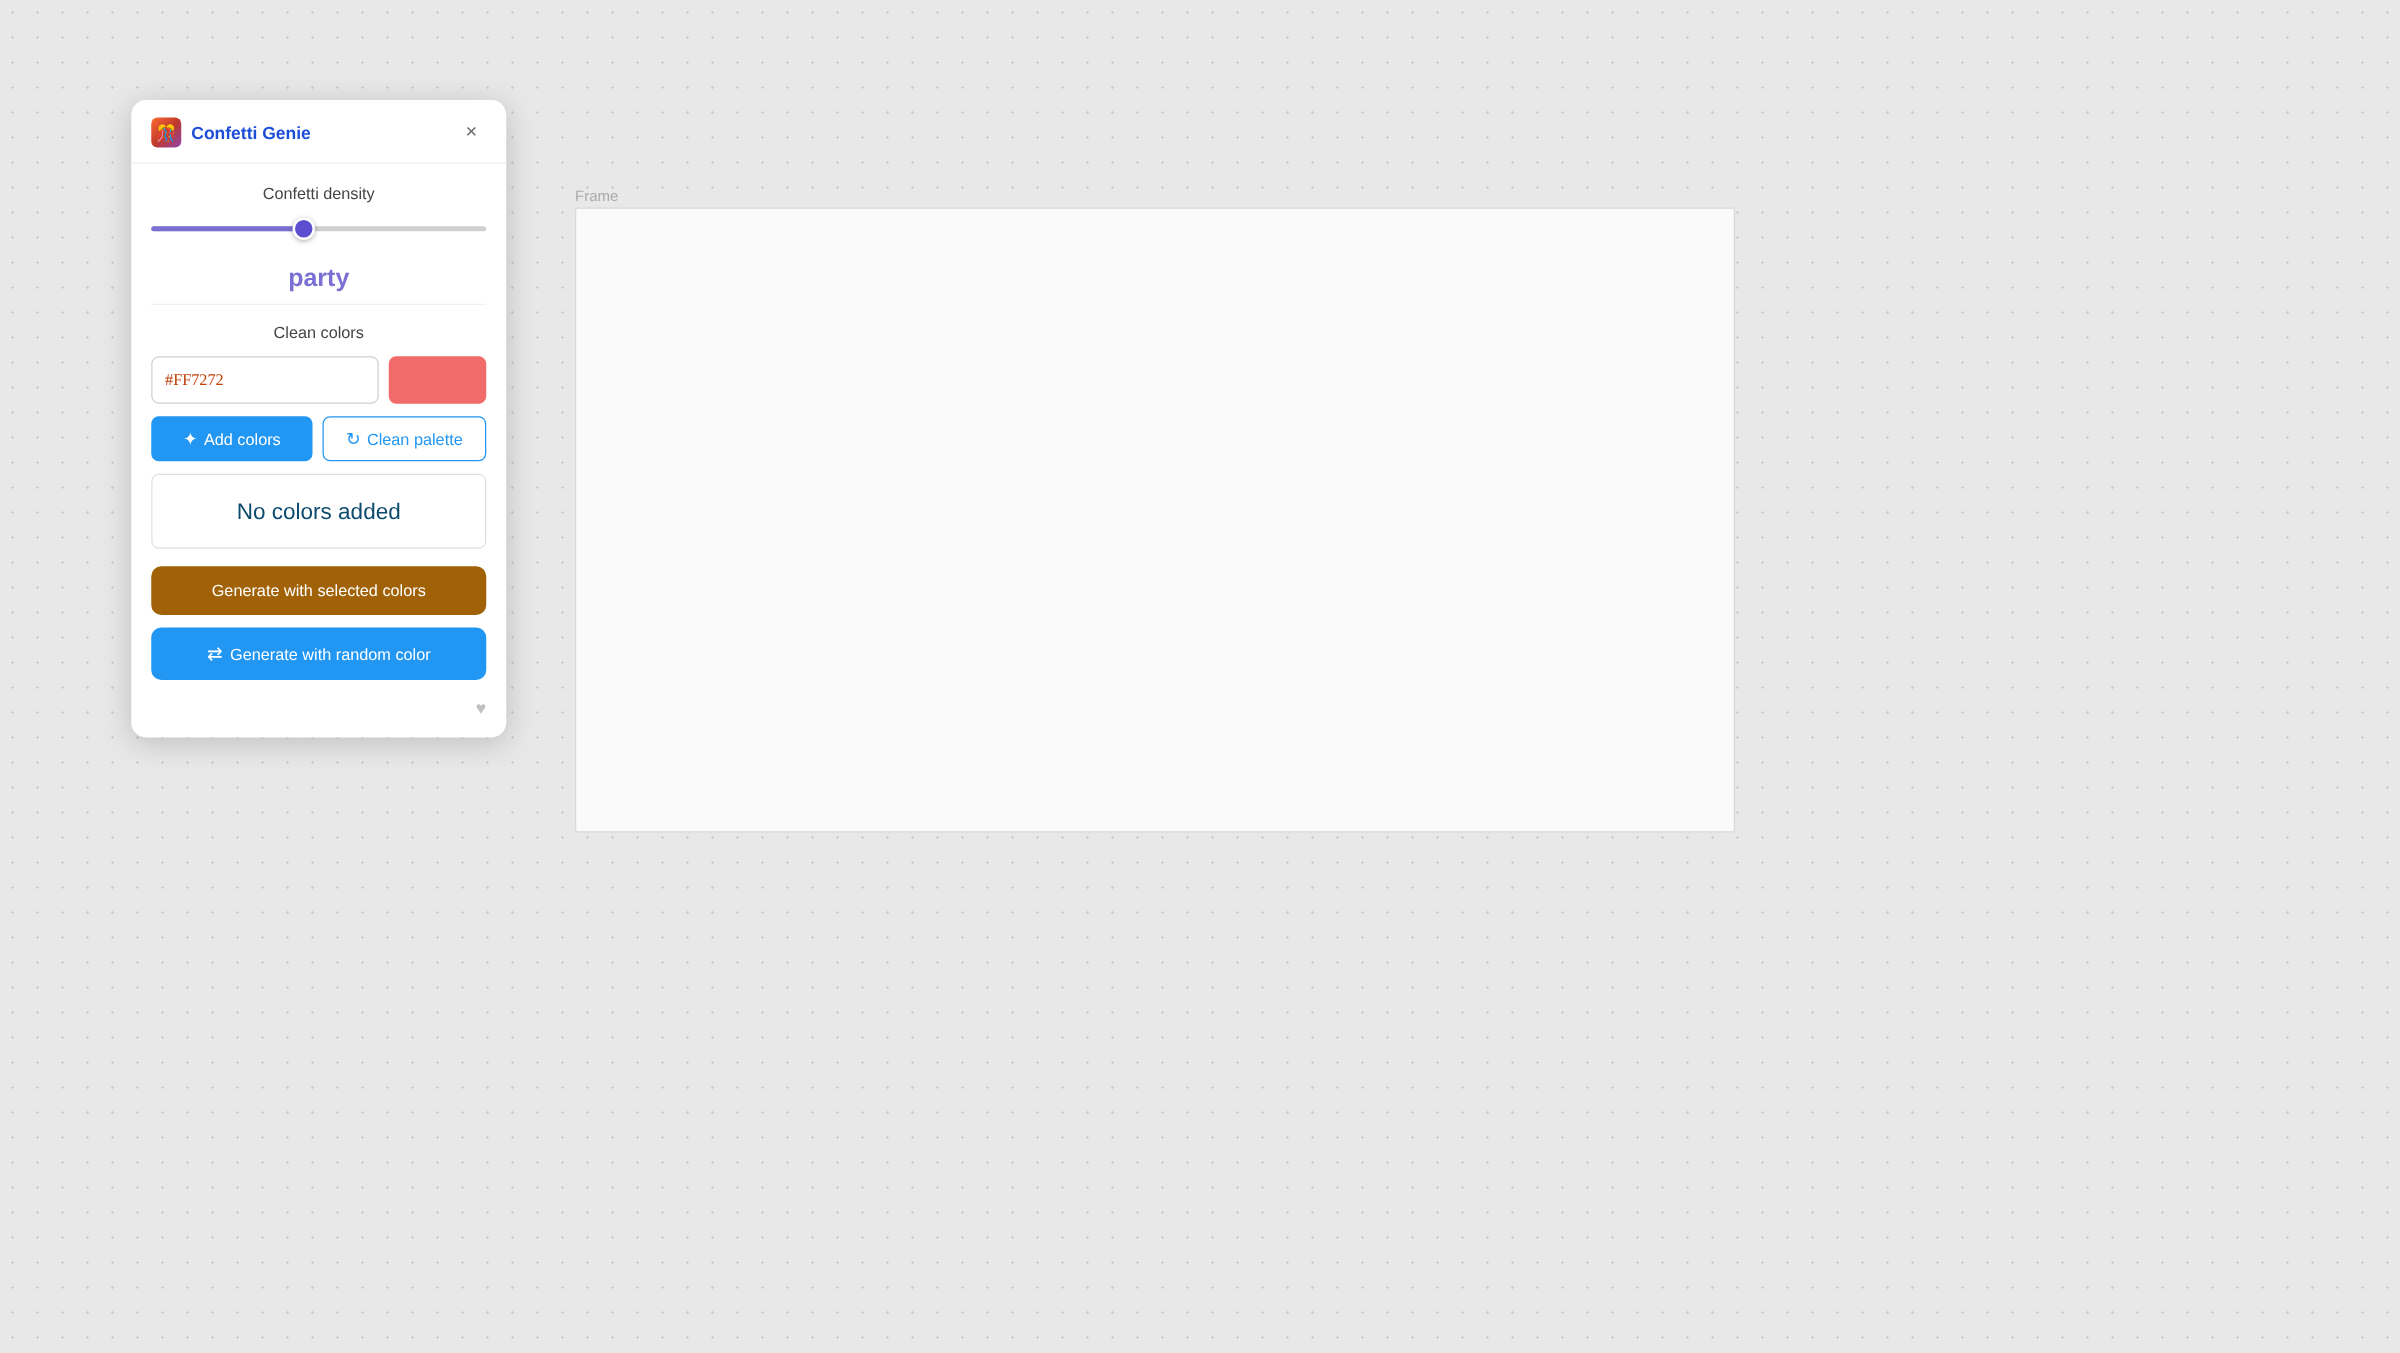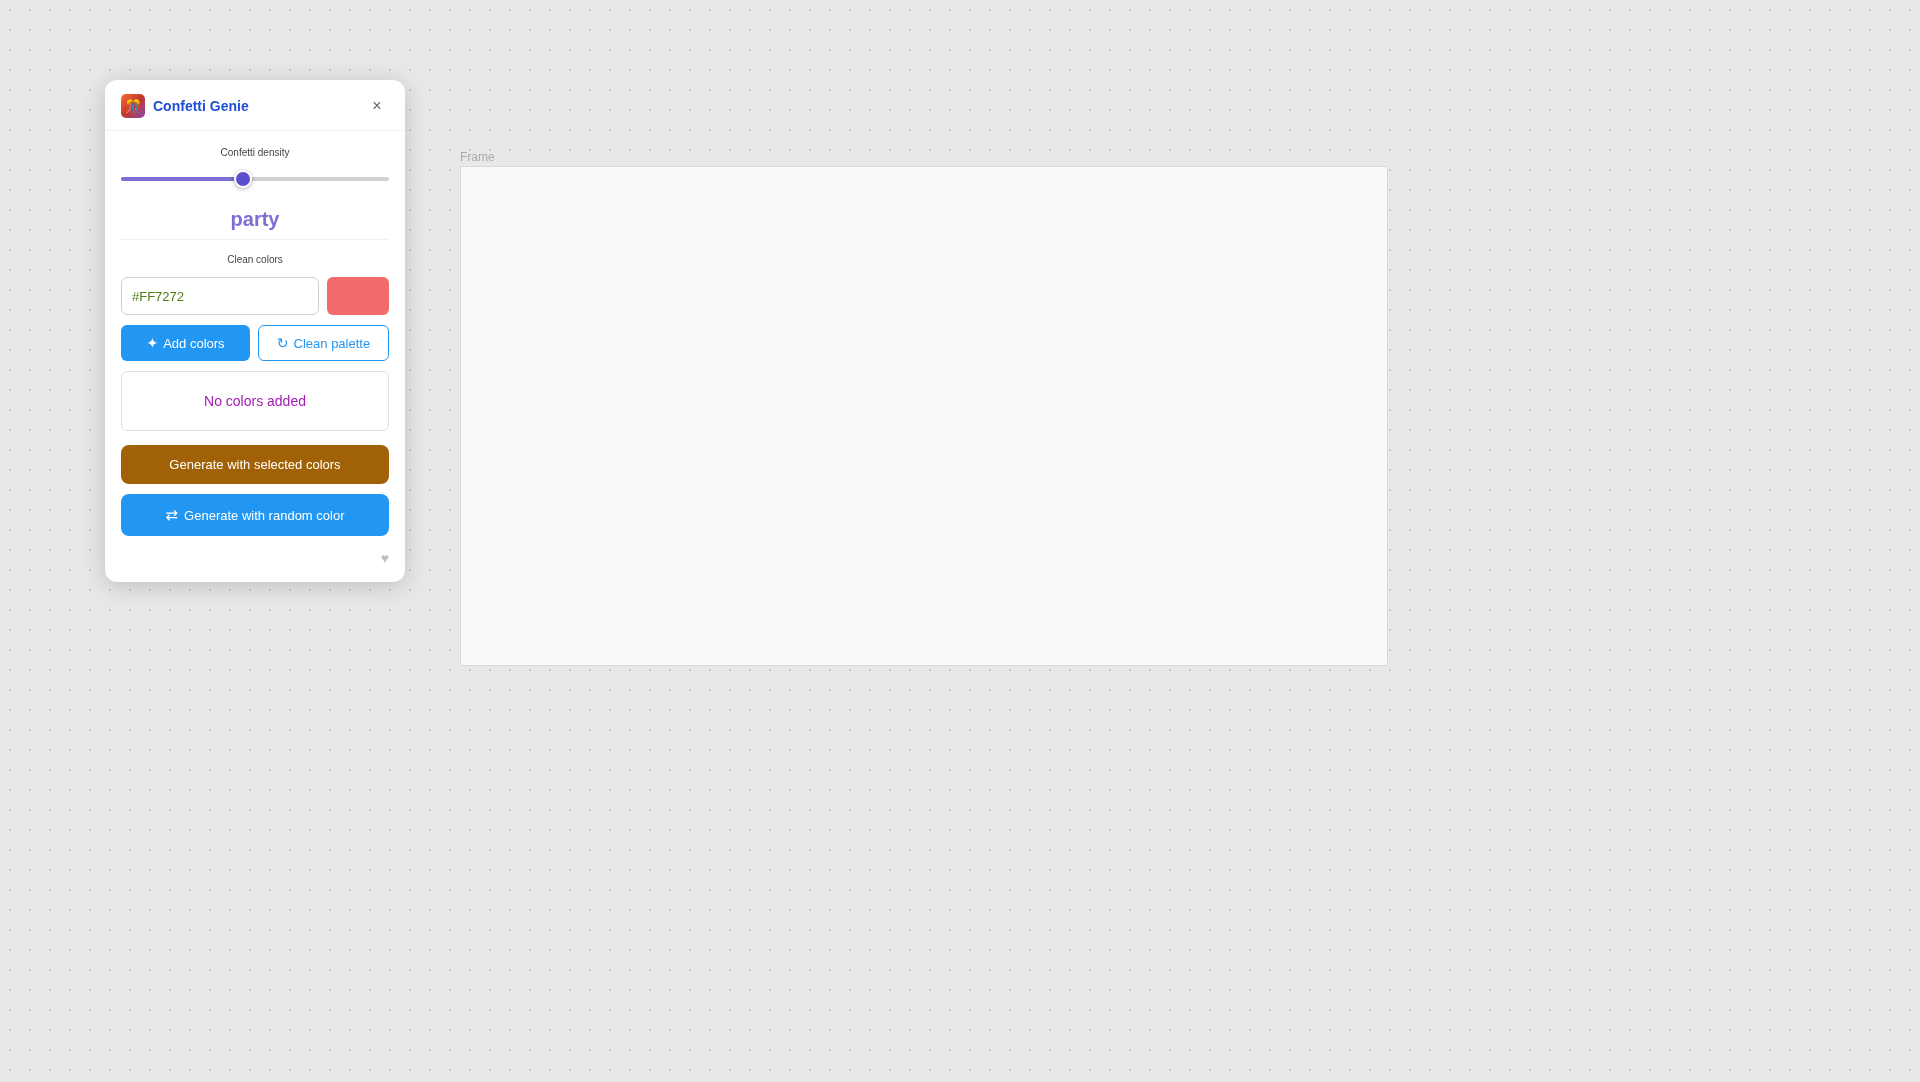--- a/index.html
+++ b/index.html
@@ -81,21 +81,21 @@
     
     .section {
       padding: 16px 0 8px 0;
       border-bottom: 1px solid #f0f0f0;
     }
 
     .section:last-child { border-bottom: none; }
 
     .section-label {
       text-align: center;
-      font-size: 10px;
+      font-size: 13px;
       color: #444;
       margin-bottom: 12px;
     }
 
     input[type="range"] {
       width: 100%;
       -webkit-appearance: none;
       appearance: none;
       height: 4px;
       background: transparent;
@@ -183,22 +183,23 @@
       gap: 8px;
       margin-bottom: 10px;
     }
 
     .color-hex-input {
       flex: 1;
       border: 1.5px solid #d0d0d0;
       border-radius: 6px;
       padding: 8px 10px;
       font-size: 13px;
-      color: #4d7c0f;
+      color: #c2410c;
       outline: none;
+      font-family: Liberation Serif, serif;
     }
 
     .color-swatch {
       flex: 1;
       height: 38px;
       border-radius: 6px;
       border: none;
       cursor: pointer;
     }
 
@@ -237,22 +238,22 @@
       display: flex;
       align-items: center;
       justify-content: center;
       gap: 5px;
     }
 
     .no-colors-box {
       border: 1.5px solid #e0e0e0;
       border-radius: 6px;
       text-align: center;
-      color: #a21caf;
-      font-size: 14px;
+      color: #0c4a6e;
+      font-size: 18px;
       min-height: 60px;
       display: flex;
       align-items: center;
       justify-content: center;
       margin-bottom: 14px;
     }
 
     .btn-generate-selected {
       width: 100%;
       background: #a16207;

